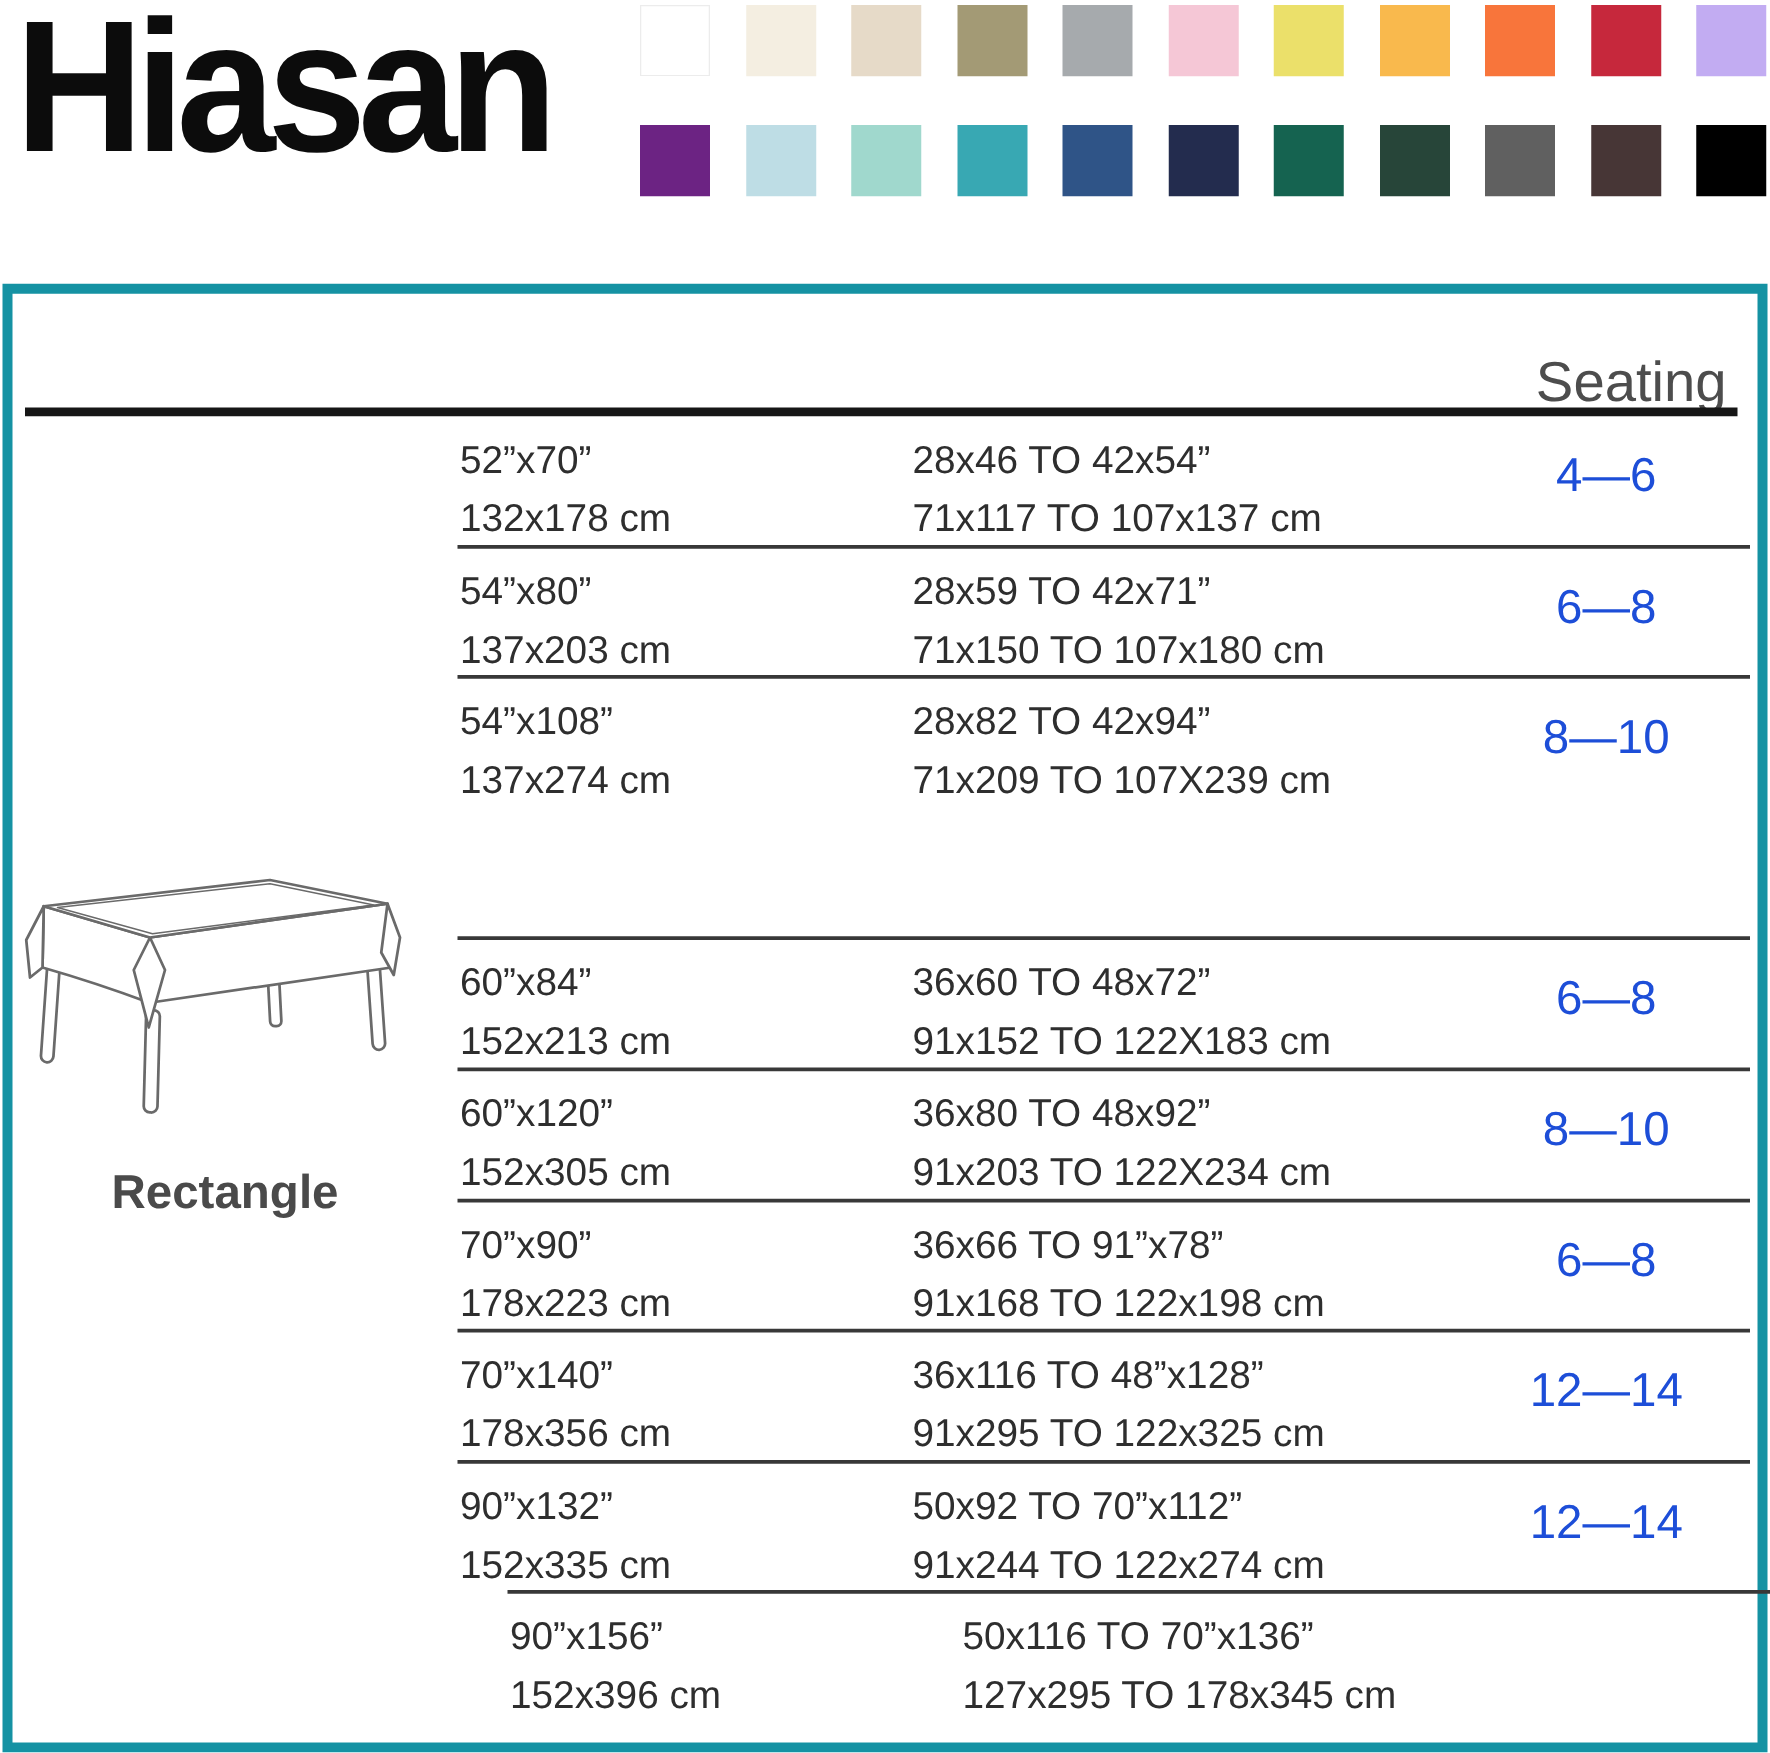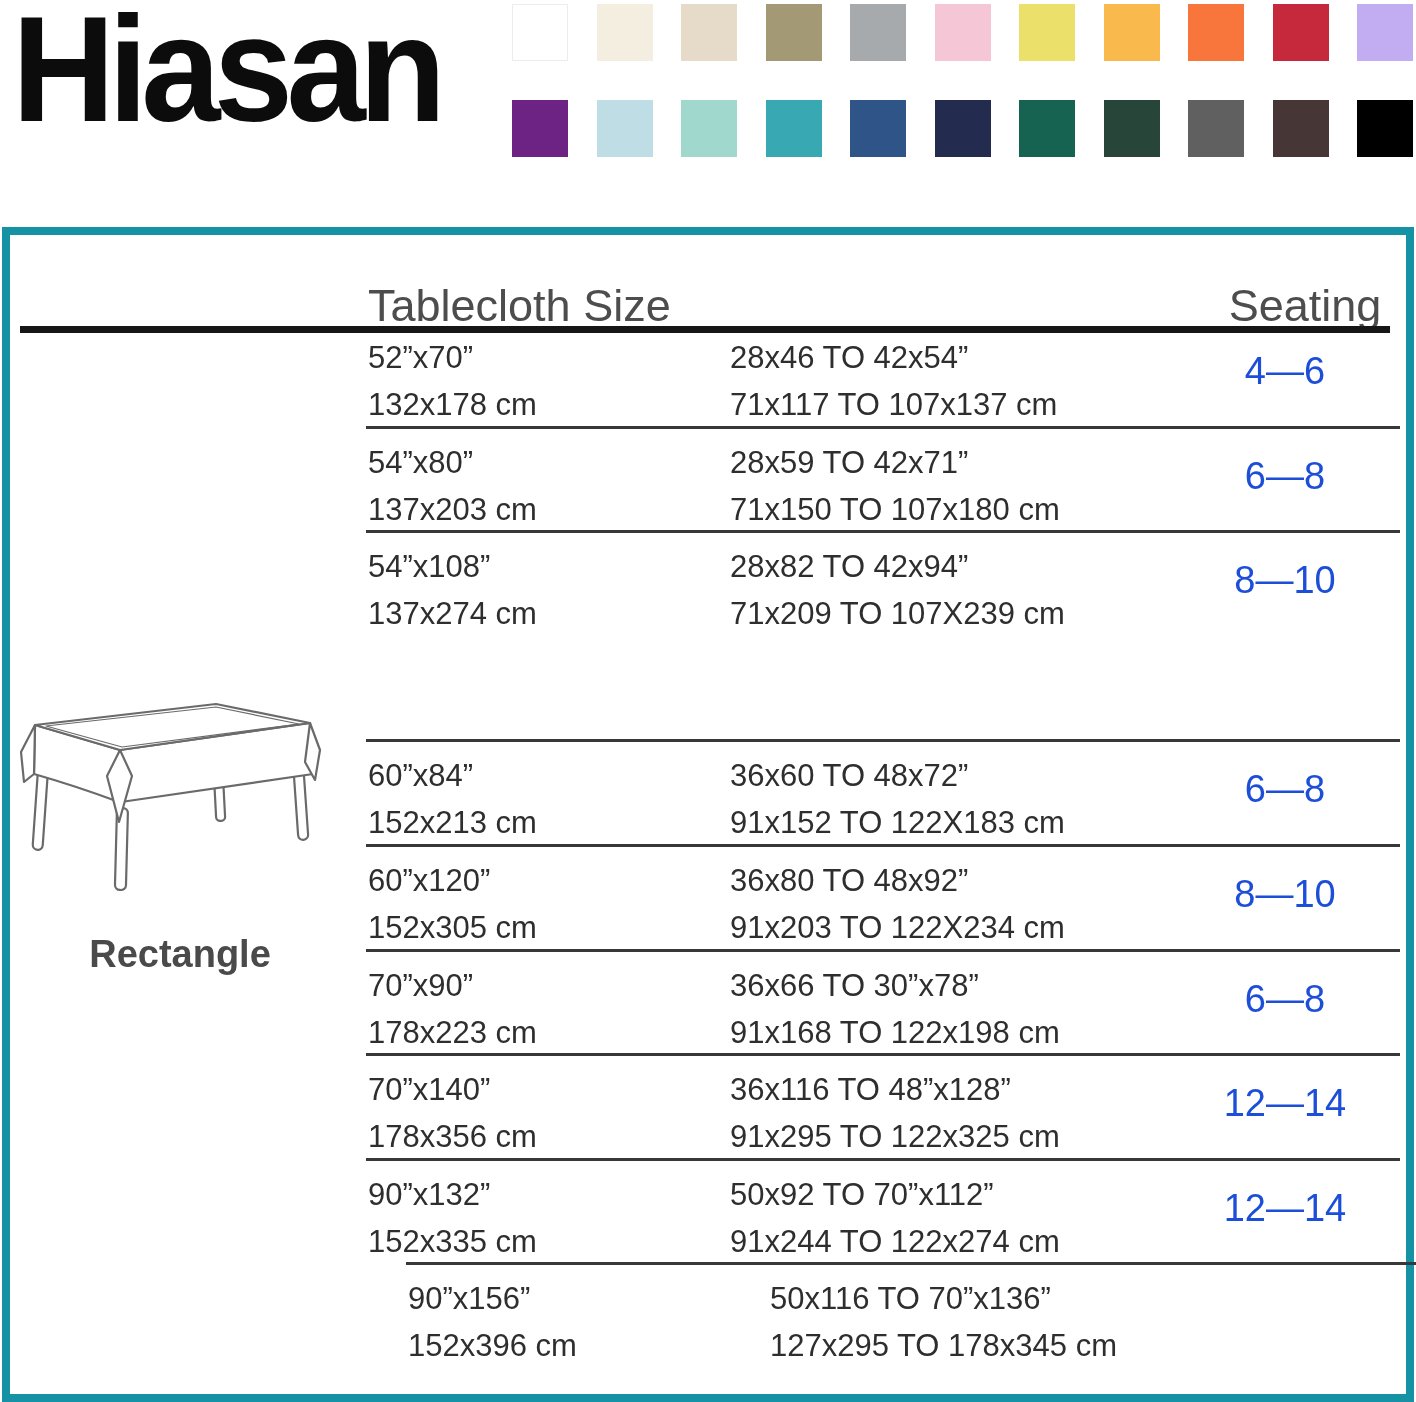--- a/index.html
+++ b/index.html
@@ -31,21 +31,21 @@
   .head-fitted     { left:720px; top:45px; font-size:45px; }
   .head-seating    { left:1190px; top:45px; width:210px; text-align:center; font-size:45px; }
   .head-rule { position:absolute; left:10px; top:91px; width:1370px; height:7px; background:#161616; }
   
   .table-art { position:absolute; left:8px; top:455px; width:330px; height:230px; }
   .shape-label {
     position:absolute; left:0; top:698px; width:340px; text-align:center;
     font-size:38px; font-weight:bold; color:#4a4a4a;
   }
   
-  #rows { position:absolute; left:0; top:88px; width:1396px; height:1061px; }
+  #rows { position:absolute; left:0; top:98px; width:1396px; height:1061px; }
   .row { position:absolute; left:0; width:1396px; height:105px; }
   .sep { position:absolute; top:-2px; left:356px; width:1034px; height:3px; background:#383838; }
   .cell { position:absolute; white-space:nowrap; font-size:31px; color:#2e2e2e; }
   .tcloth { left:358px; top:0; }
   .fitted { left:720px; top:0; }
   .line1 { position:absolute; left:0; top:17px; white-space:nowrap; }
   .line2 { position:absolute; left:0; top:64px; white-space:nowrap; }
   .seating {
     position:absolute; left:1150px; top:27px; width:250px;
     text-align:center; font-size:38px; color:#1d4ed8; white-space:nowrap;
@@ -79,21 +79,20 @@
       <div class="swatch" style="background: rgb(35, 44, 78);"></div>
       <div class="swatch" style="background: rgb(21, 99, 80);"></div>
       <div class="swatch" style="background: rgb(39, 69, 57);"></div>
       <div class="swatch" style="background: rgb(96, 96, 96);"></div>
       <div class="swatch" style="background: rgb(71, 54, 54);"></div>
       <div class="swatch" style="background: rgb(0, 0, 0);"></div>
     </div>
 </div>
 
 <div class="chart">
-  <div class="col-head head-tablecloth">Tablecloth Size</div>
   <div class="col-head head-seating">Seating</div>
   <div class="head-rule"></div>
 
   <svg class="table-art" viewBox="0 0 330 230" fill="#ffffff" stroke="#6a6a6a" stroke-width="2.2" stroke-linejoin="round" stroke-linecap="round">
 
     <rect x="20" y="80" width="10" height="80" rx="5" transform="rotate(4 25 80)"></rect>
     <rect x="99" y="118" width="11" height="82" rx="5" transform="rotate(1.5 104 118)"></rect>
     <rect x="196" y="87" width="9" height="44" rx="4" transform="rotate(-3 200 87)"></rect>
     <rect x="275" y="72" width="10" height="78" rx="5" transform="rotate(-4 280 72)"></rect>
 
@@ -170,21 +169,21 @@
     </div>
     <div class="seating">8—10</div>
   </div>
       <div class="row" style="top: 627.6px;">
     <div class="sep"></div>
     <div class="cell tcloth">
       <div class="line1">70”x90”</div>
       <div class="line2">178x223 cm</div>
     </div>
     <div class="cell fitted">
-      <div class="line1">36x66 TO 30”x78”</div>
+      <div class="line1">36x66 TO 91”x78”</div>
       <div class="line2">91x168 TO 122x198 cm</div>
     </div>
     <div class="seating">6—8</div>
   </div>
       <div class="row" style="top: 732.2px;">
     <div class="sep"></div>
     <div class="cell tcloth">
       <div class="line1">70”x140”</div>
       <div class="line2">178x356 cm</div>
     </div>

